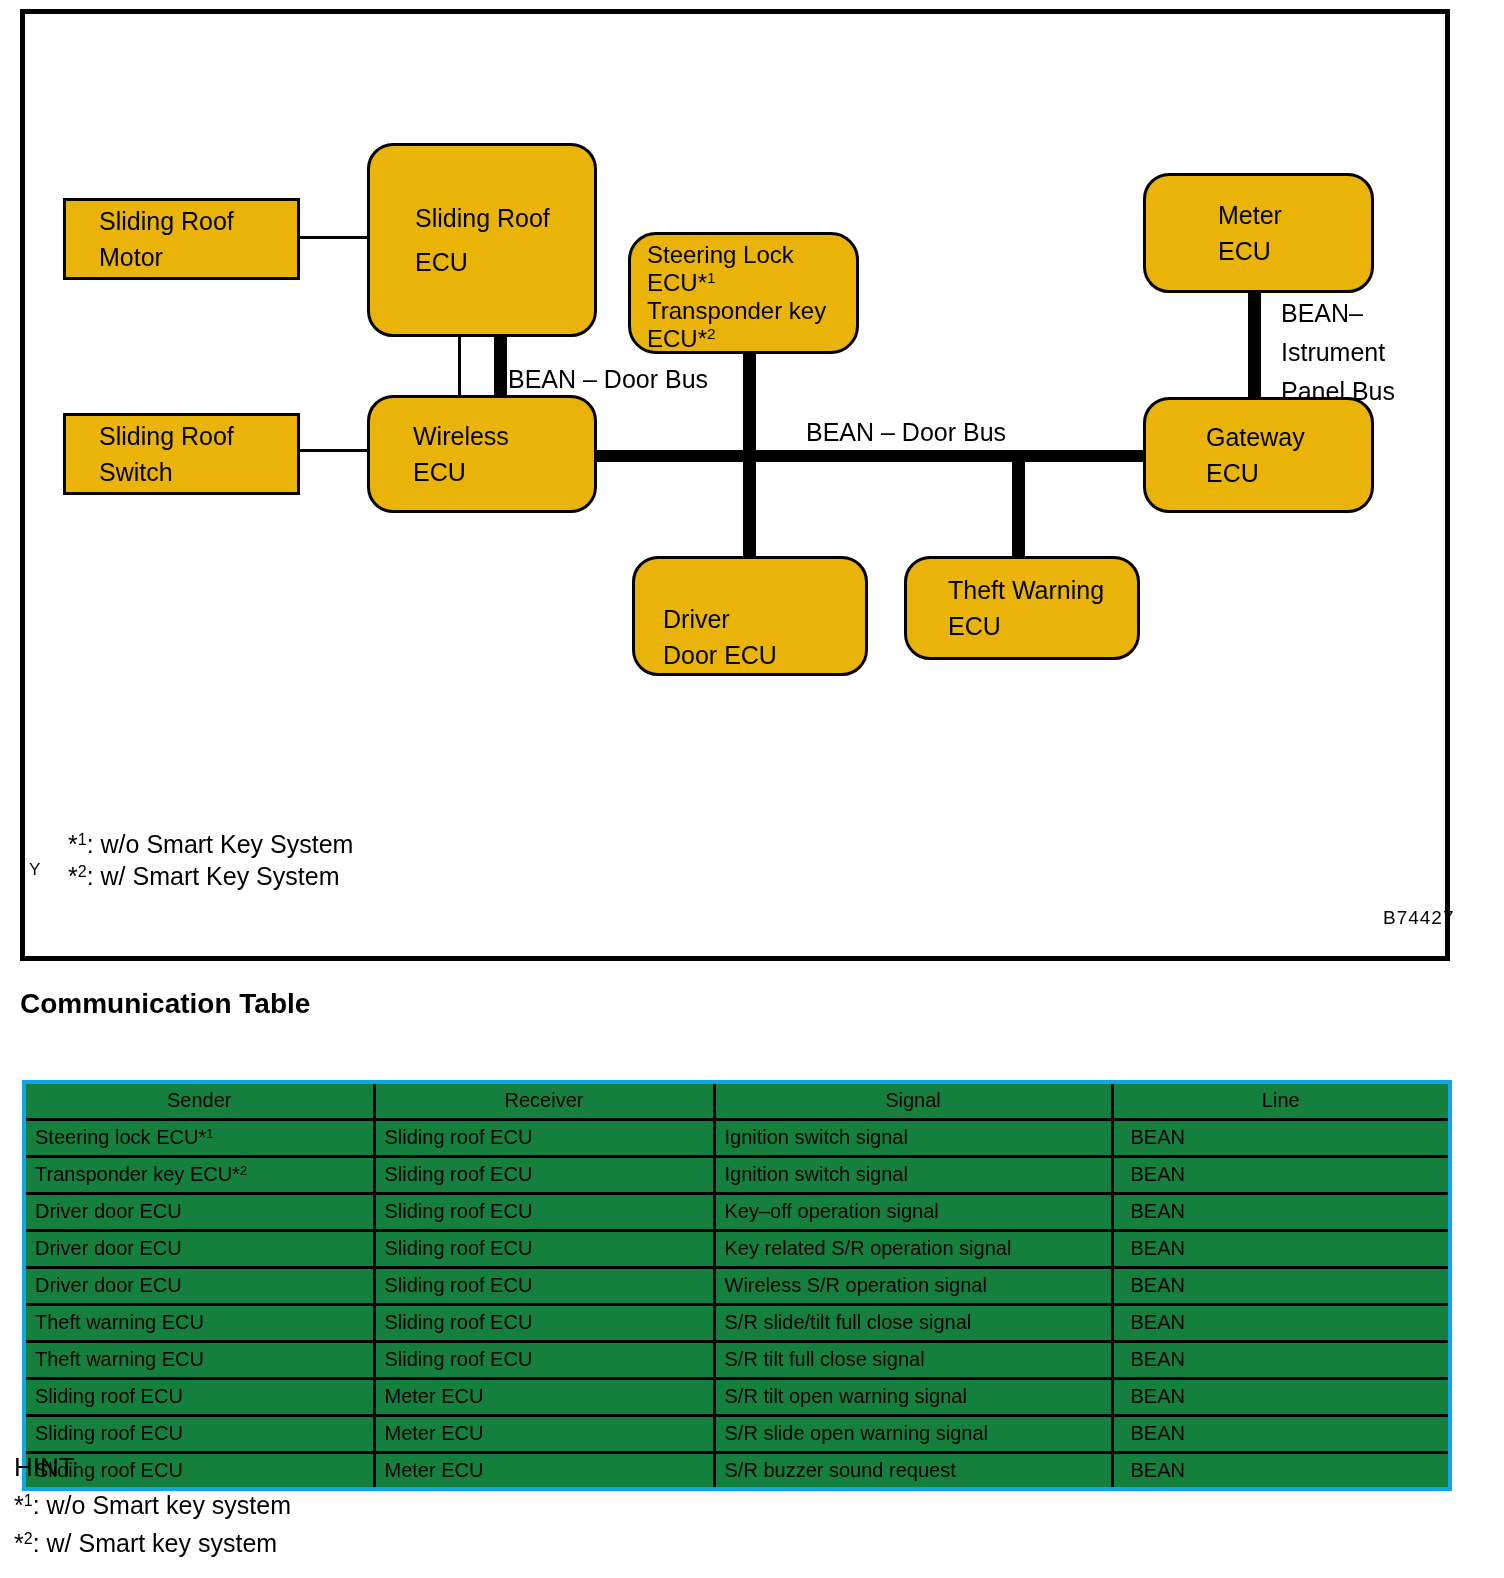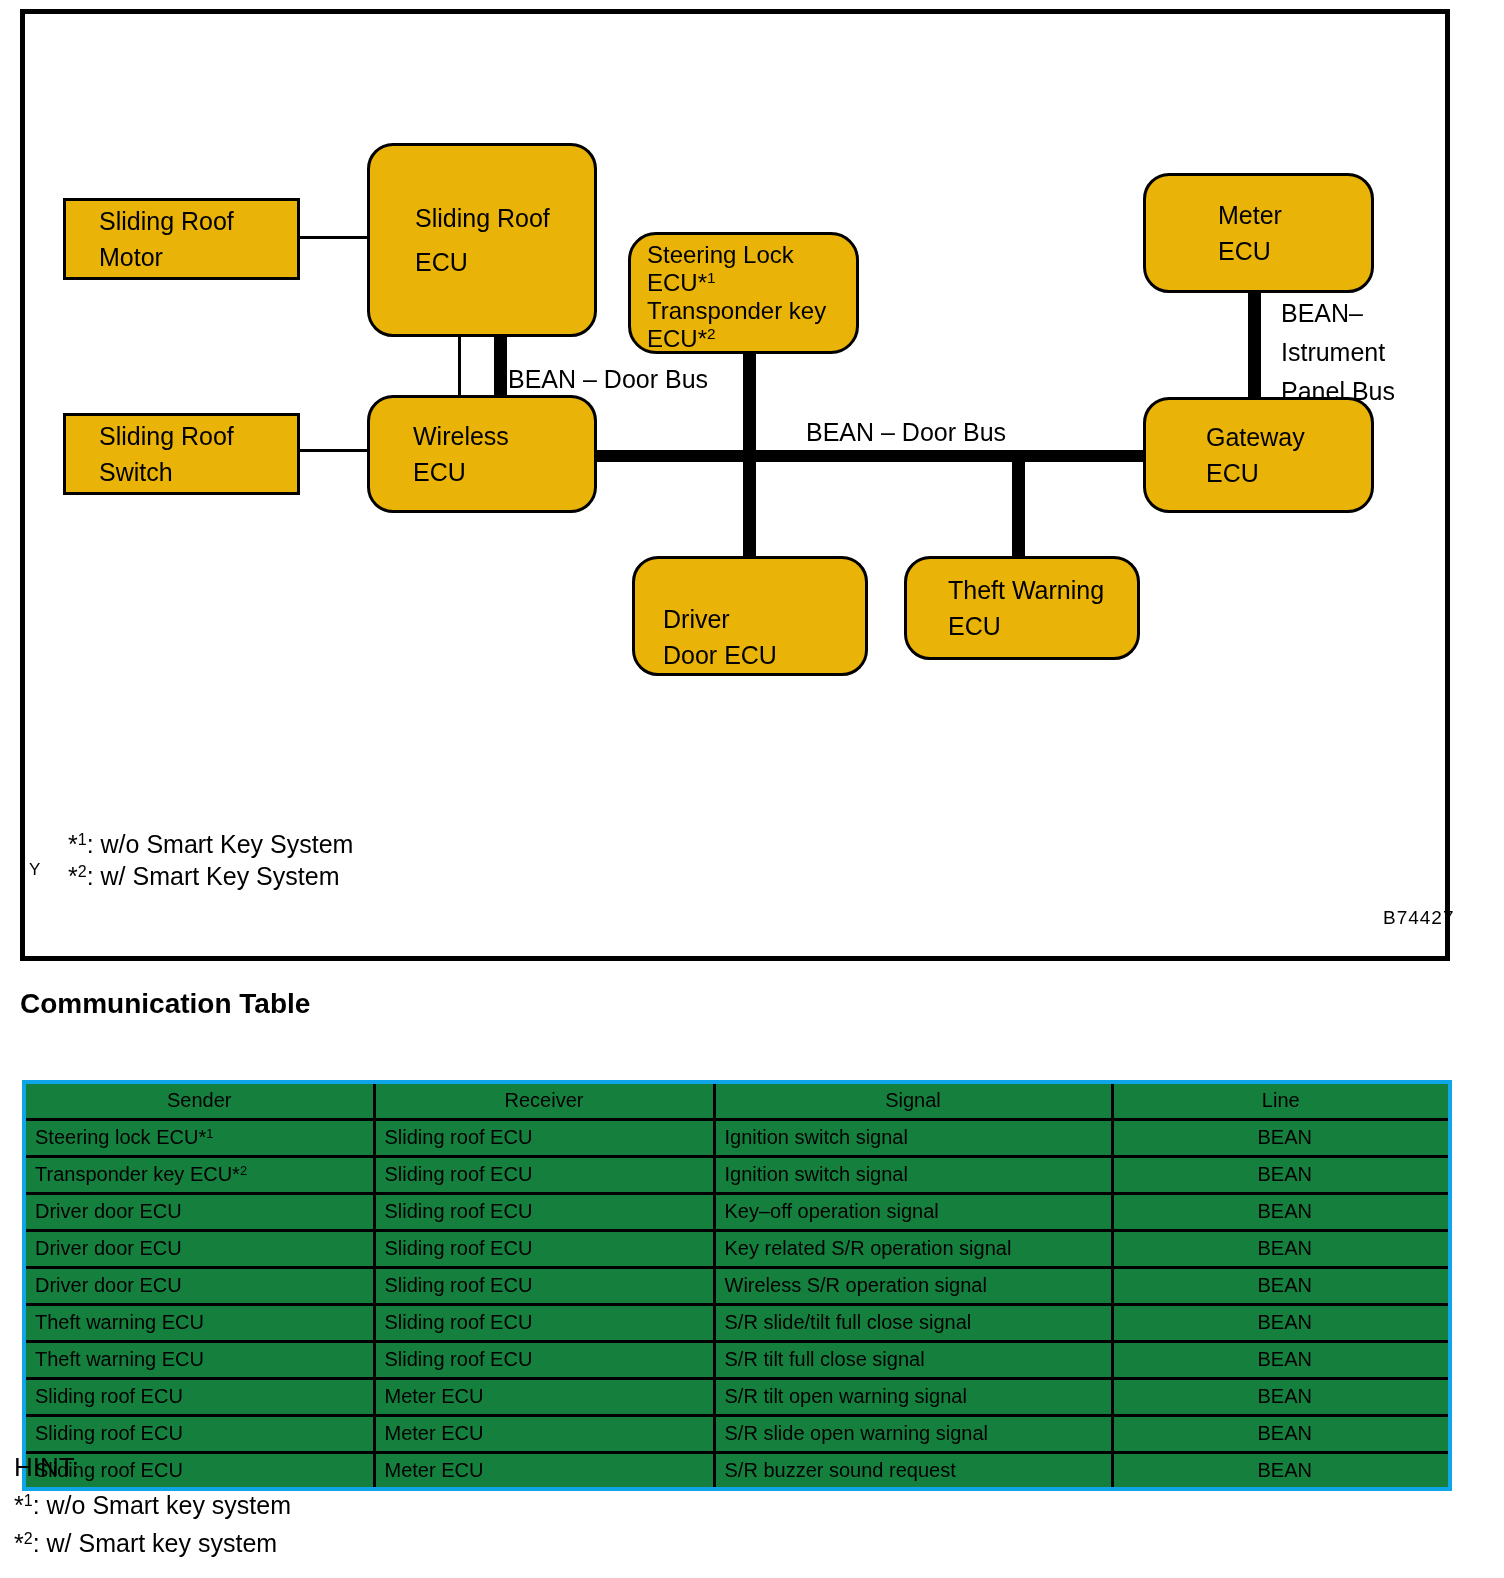--- a/index.html
+++ b/index.html
@@ -30,21 +30,21 @@
     border-collapse:collapse;table-layout:fixed;background:#15803d;
     border:4px solid #0ea5e9;
     margin-top:48px;
   }
   table.comm th, table.comm td{
     border:3px solid #000;font-size:20px;font-weight:normal;
     height:37px;padding:0;overflow:hidden;white-space:nowrap;box-sizing:border-box;
   }
   table.comm th{text-align:center;}
   table.comm td{text-align:left;padding-left:9px;}
-  table.comm td.center{text-align:center;padding-left:8px;}
+  table.comm td.center{text-align:left;padding-left:17px;}
   .hint{position:absolute;left:14px;top:1448px;font-size:26px;line-height:38px;white-space:nowrap;}
 </style>
 </head>
 <body>
 
 <div class="stage">
 
   <div class="frame"></div>
 
   <div class="conn" style="left:300px;top:236px;width:68px;height:3px;"></div>

